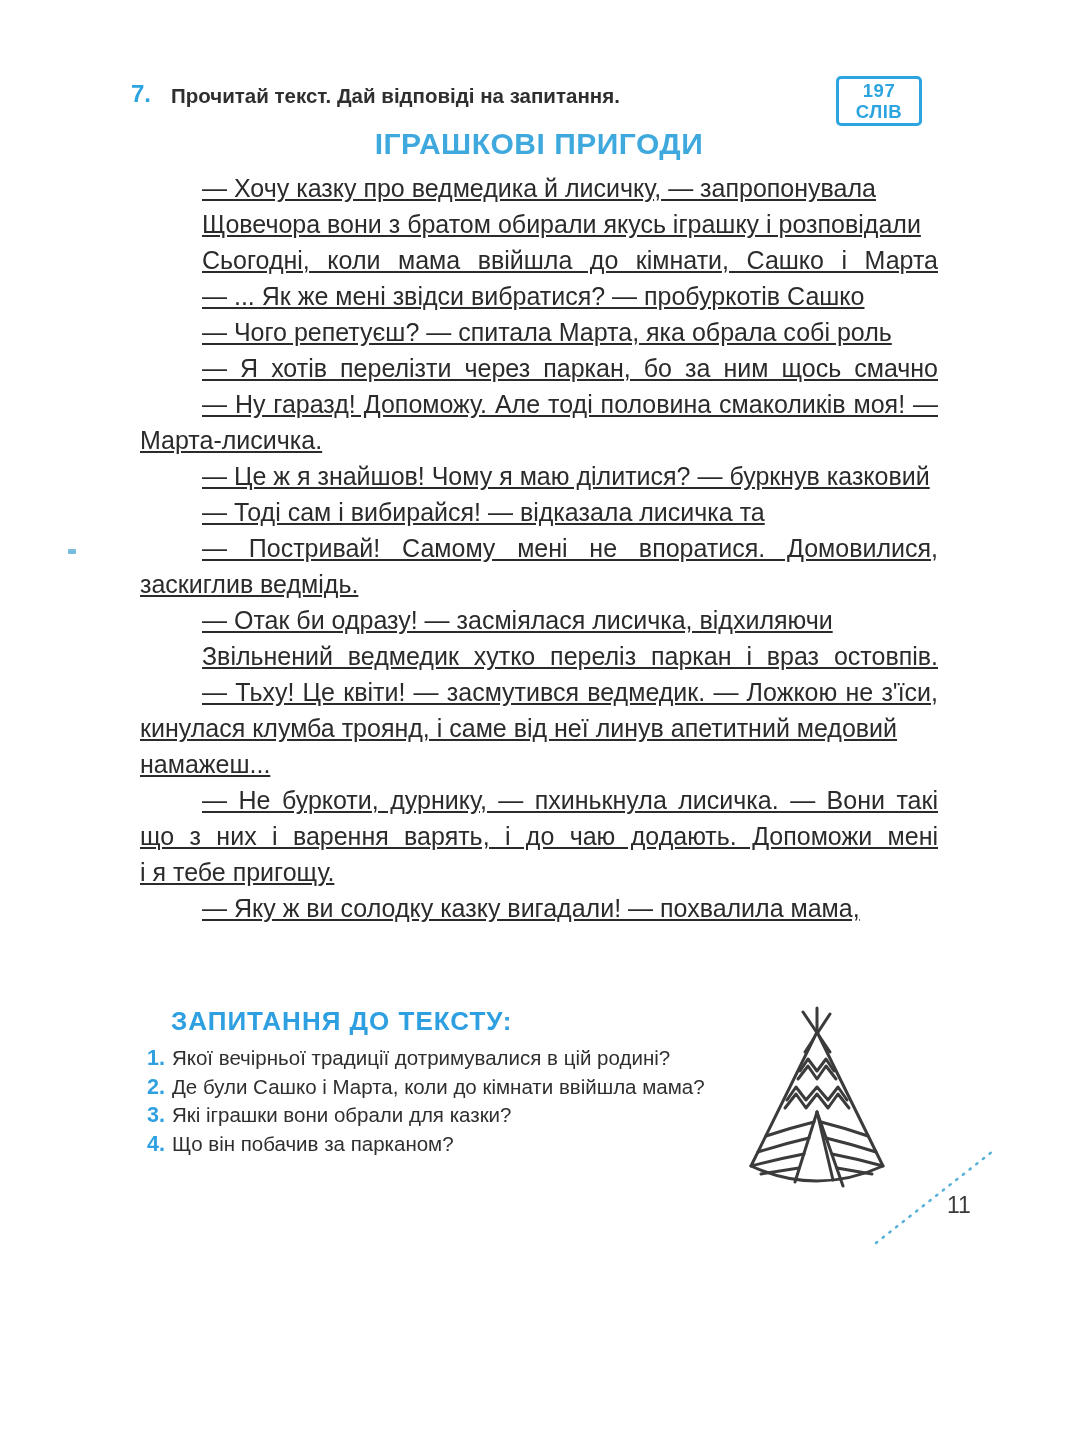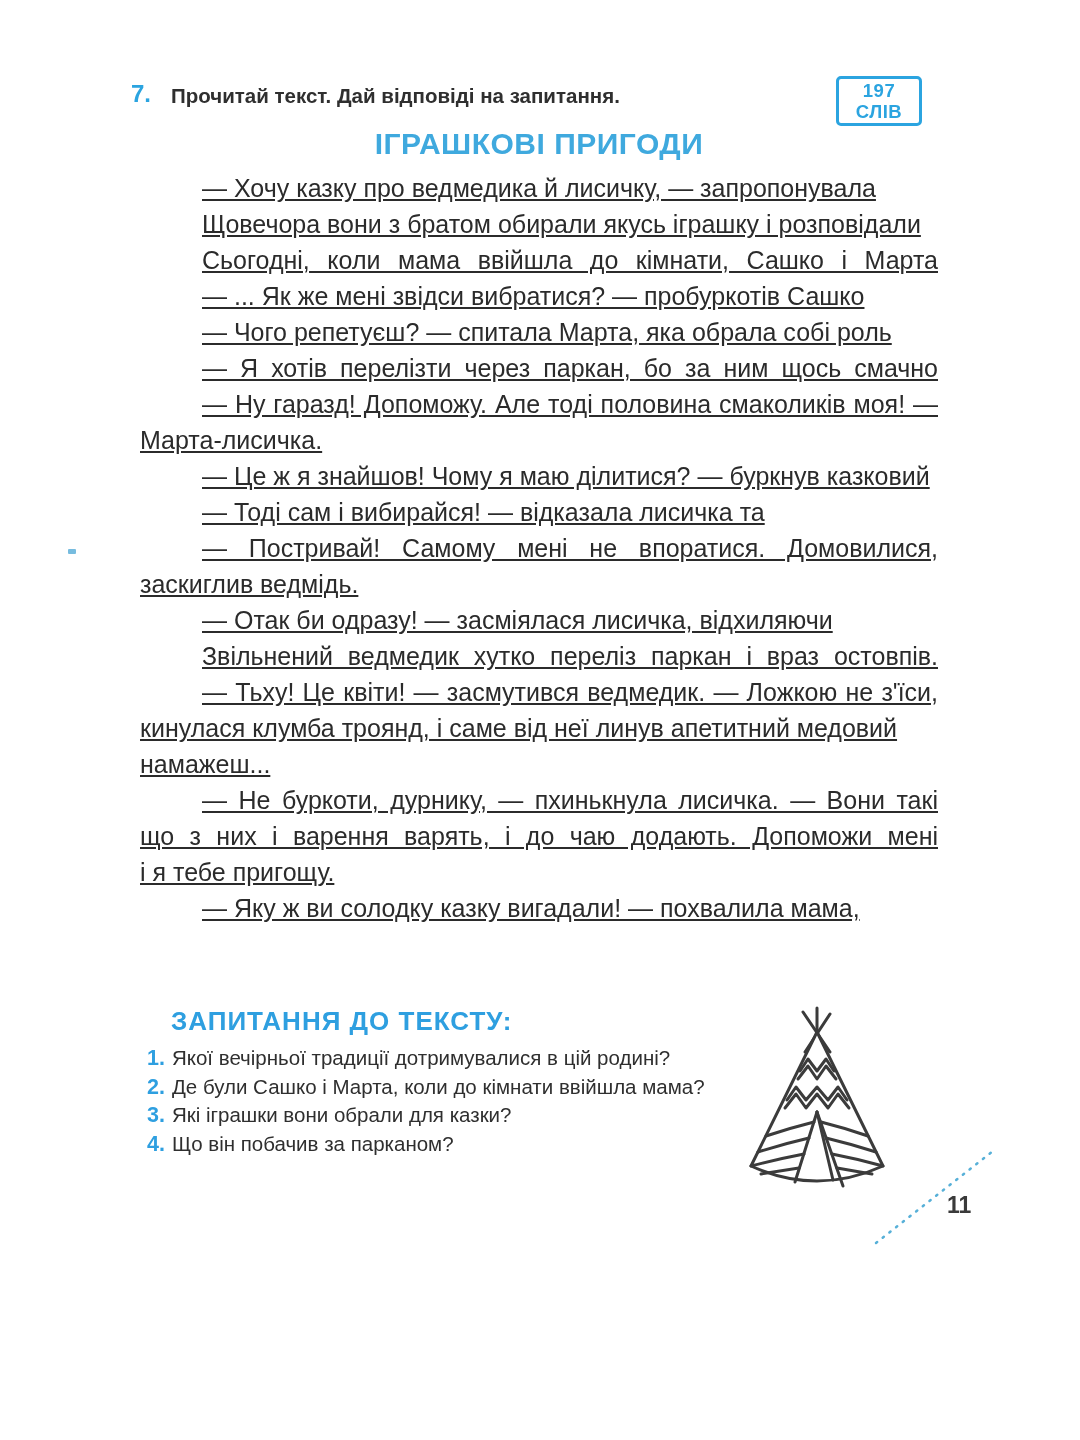--- a/index.html
+++ b/index.html
@@ -53,21 +53,21 @@
   }
   .questions { position:absolute; left:147px; top:1044px; width:620px; }
   .q-row { line-height:27.5px; font-size:20.5px; color:#2f2f2f; white-space:nowrap; }
   .q-num { color:#2e9fe0; font-weight:700; font-size:21.5px; margin-right:7px; }
 
   
   .teepee { position:absolute; left:733px; top:1002px; }
   .dotted-line { position:absolute; left:872px; top:1146px; }
   .page-number {
     position:absolute; left:947px; top:1192px;
-    font-size:23px; font-weight:700; color:#3a3a3a;
+    font-size:23px; font-weight:400; color:#3a3a3a;
   }
   .stray-mark {
     position:absolute; left:68px; top:549px; width:8px; height:5px;
     background:#4aa5d4; opacity:0.75; border-radius:1px;
   }
 </style>
 </head>
 <body>
 
 <div class="page">

